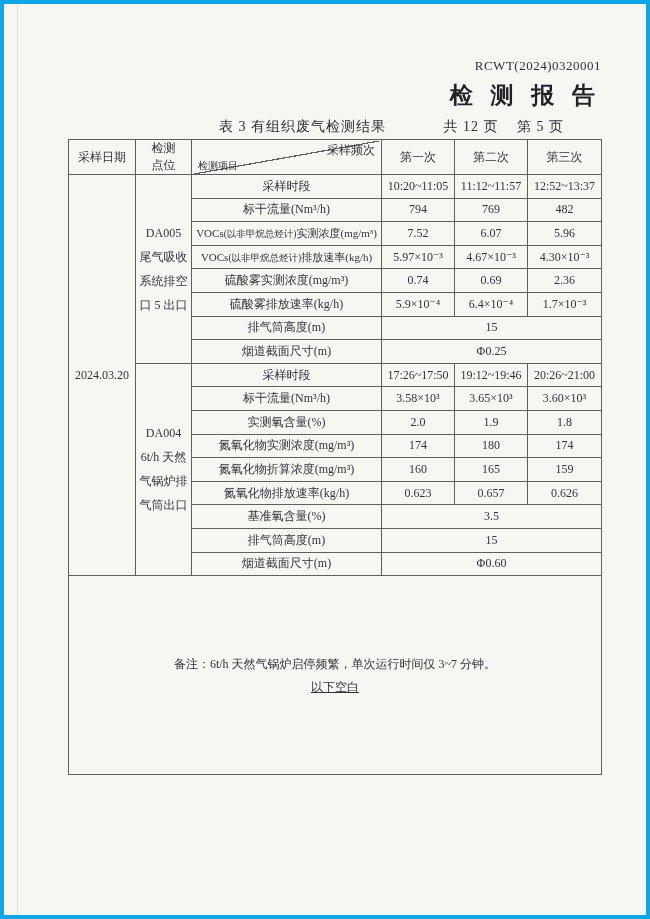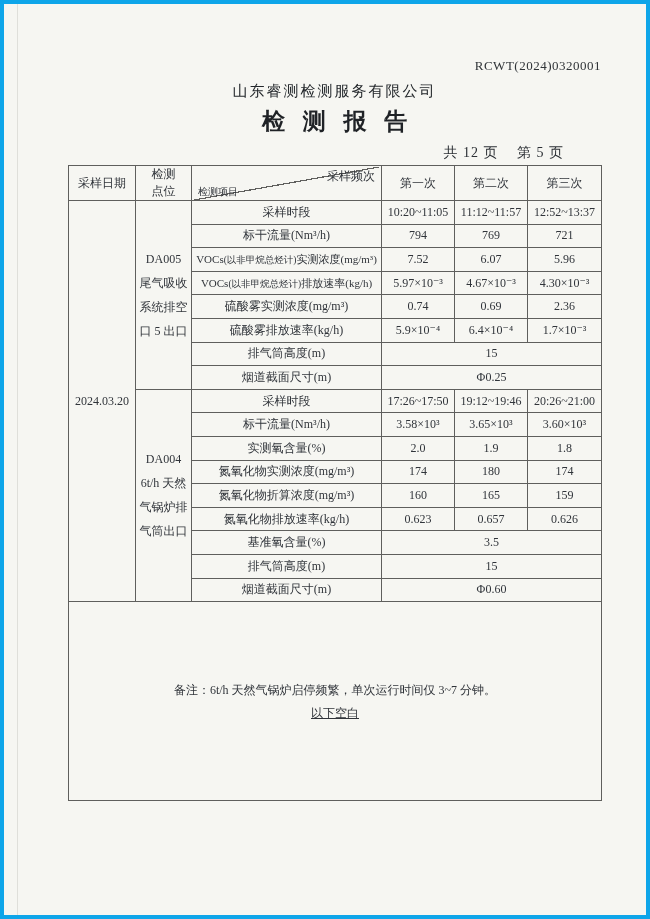--- a/index.html
+++ b/index.html
@@ -23,21 +23,21 @@
   }
   .report-no{
     text-align:right;font-size:13px;line-height:16px;color:#2f3337;
     letter-spacing:0.5px;
   }
   .company{
     text-align:center;font-size:15px;line-height:18px;margin-top:8px;
     letter-spacing:2px;color:#23272b;
   }
   .doc-title{
-    text-align:center;font-size:23px;font-weight:bold;line-height:28px;
+    text-align:right;font-size:23px;font-weight:bold;line-height:28px;
     margin-top:8px;letter-spacing:6px;padding-left:6px;color:#1f2226;
   }
   .caption-row{
     position:relative;height:18px;margin-top:8px;margin-bottom:3px;
     font-size:14px;line-height:18px;color:#2b2f34;
   }
   .caption{
     position:absolute;left:44%;transform:translateX(-50%);
     white-space:nowrap;letter-spacing:1px;
   }
@@ -79,24 +79,24 @@
   }
   td.remark .blank-note{margin-top:1px;text-decoration:underline;}
 </style>
 </head>
 <body>
 
 <div class="page">
   <div class="content">
 
     <div class="report-no">RCWT(2024)0320001</div>
-    <div class="company">山东睿测检测服务有限公司</div>
     <div class="doc-title">检 测 报 告</div>
 
     <div class="caption-row">
+      <span class="caption">表 3 有组织废气检测结果</span>
       <span class="pageinfo">
         <span class="pi1">共 12 页</span>
         <span class="pi2">第 5 页</span>
       </span>
     </div>
 
     <table class="results">
       <colgroup>
         <col style="width:67px">
           <col style="width:56px">
@@ -131,21 +131,21 @@
         </td>
         <td class="lab">采样时段</td>
         <td class="val">10:20~11:05</td>
         <td class="val">11:12~11:57</td>
         <td class="val">12:52~13:37</td>
       </tr>
       <tr class="datarow">
         <td class="lab">标干流量(Nm³/h)</td>
         <td class="val">794</td>
         <td class="val">769</td>
-        <td class="val">721</td>
+        <td class="val">482</td>
       </tr>
       <tr class="datarow">
         <td class="lab tight"><span>VOCs</span><span class="sm">(以非甲烷总烃计)</span><span>实测浓度(mg/m³)</span></td>
         <td class="val">7.52</td>
         <td class="val">6.07</td>
         <td class="val">5.96</td>
       </tr>
       <tr class="datarow">
         <td class="lab tight"><span>VOCs</span><span class="sm">(以非甲烷总烃计)</span><span>排放速率(kg/h)</span></td>
         <td class="val">5.97×10⁻³</td>

